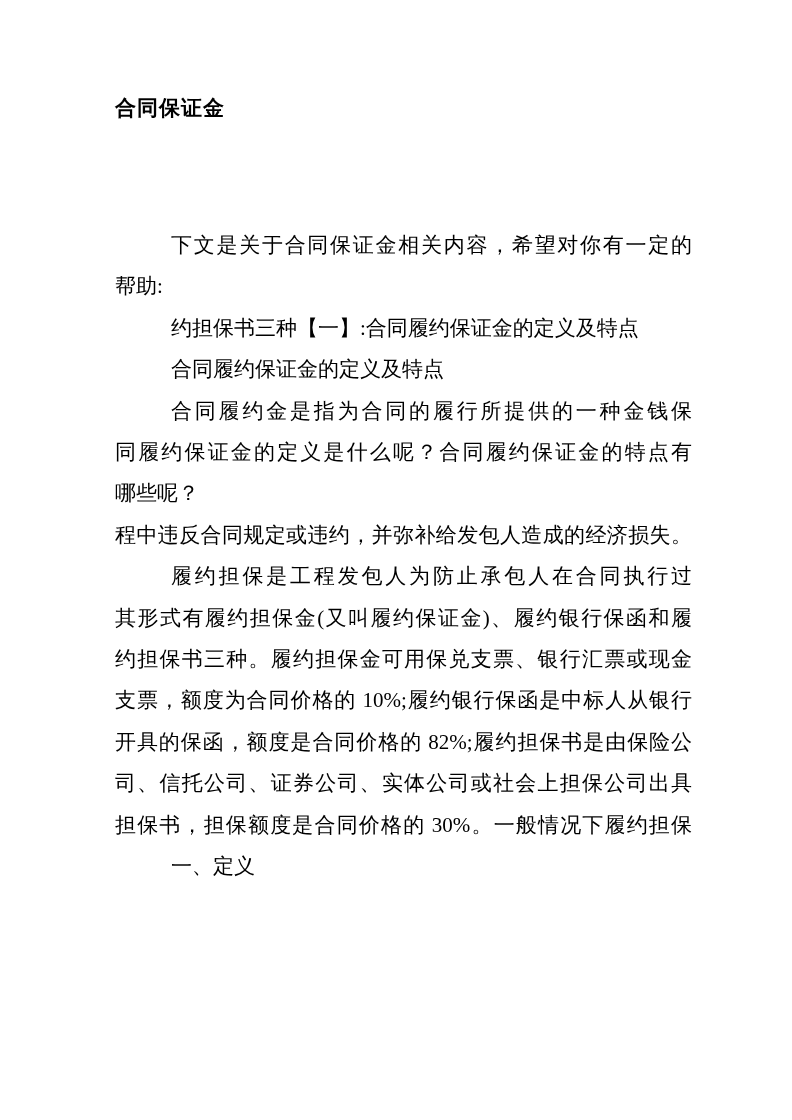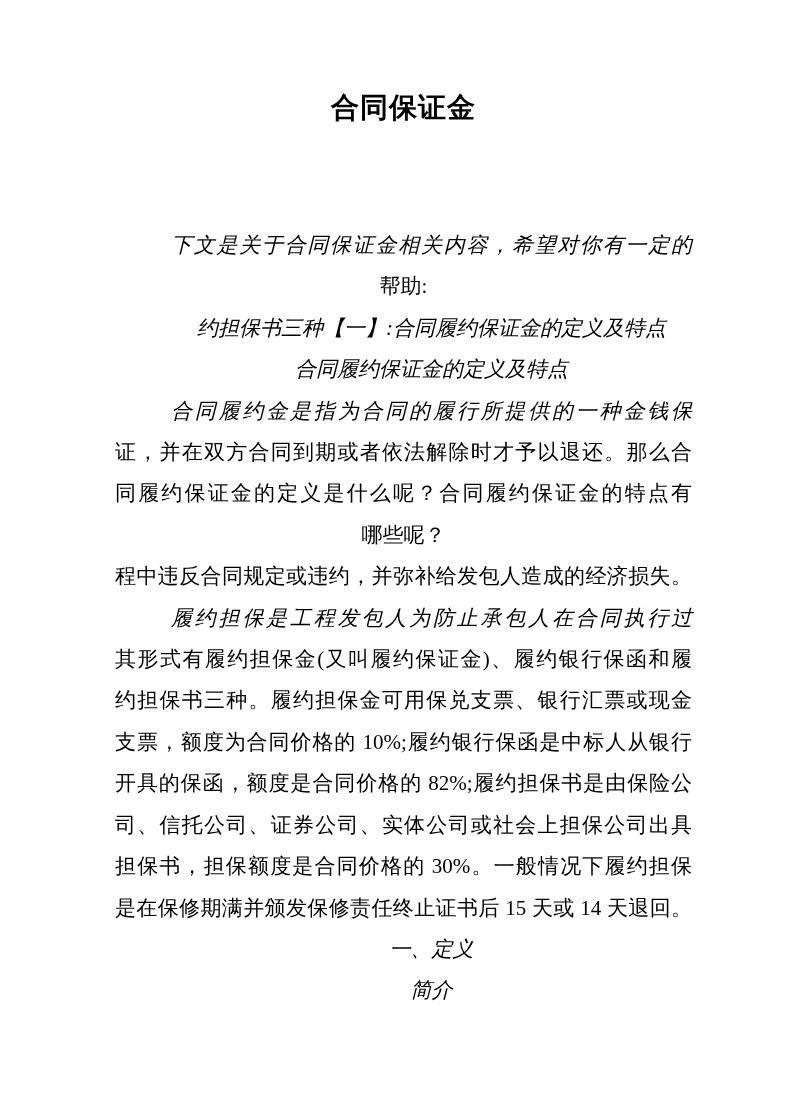--- a/index.html
+++ b/index.html
@@ -12,65 +12,61 @@
     width: 792px;
     height: 1120px;
     background: #ffffff;
     overflow: hidden;
     color: #000000;
     font-family: "Liberation Serif", "DejaVu Serif", serif;
   }
   .doc-title {
     margin: 0 100px 16px 115px;
     padding-top: 90px;
-    font-size: 28px;
+    font-size: 21px;
     font-weight: bold;
     line-height: 36px;
-    text-align: center;
+    text-align: left;
     letter-spacing: 1px;
   }
   .doc-body {
     margin: 99px 100px 0 115px;
     font-size: 21px;
   }
   .line {
     line-height: 41.4px;
     min-height: 41.4px;
-    text-align: center;
+    text-align: left;
     white-space: normal;
   }
   .indent {
     text-indent: 56px;
-    font-style: italic;
   }
   .just {
     text-align: justify;
     text-align-last: justify;
     text-justify: inter-character;
   }
 </style>
 </head>
 <body>
 
 <div class="page">
   <h1 class="doc-title">合同保证金</h1>
   <div class="doc-body">
     <div class="line indent just">下文是关于合同保证金相关内容，希望对你有一定的</div>
     <div class="line">帮助:</div>
     <div class="line indent">约担保书三种【一】:合同履约保证金的定义及特点</div>
     <div class="line indent">合同履约保证金的定义及特点</div>
     <div class="line indent just">合同履约金是指为合同的履行所提供的一种金钱保</div>
-    <div class="line just">证，并在双方合同到期或者依法解除时才予以退还。那么合</div>
     <div class="line just">同履约保证金的定义是什么呢？合同履约保证金的特点有</div>
     <div class="line">哪些呢？</div>
     <div class="line just">程中违反合同规定或违约，并弥补给发包人造成的经济损失。</div>
     <div class="line indent just">履约担保是工程发包人为防止承包人在合同执行过</div>
     <div class="line just">其形式有履约担保金(又叫履约保证金)、履约银行保函和履</div>
     <div class="line just">约担保书三种。履约担保金可用保兑支票、银行汇票或现金</div>
     <div class="line just">支票，额度为合同价格的 10%;履约银行保函是中标人从银行</div>
     <div class="line just">开具的保函，额度是合同价格的 82%;履约担保书是由保险公</div>
     <div class="line just">司、信托公司、证券公司、实体公司或社会上担保公司出具</div>
     <div class="line just">担保书，担保额度是合同价格的 30%。一般情况下履约担保</div>
-    <div class="line just">是在保修期满并颁发保修责任终止证书后 15 天或 14 天退回。</div>
     <div class="line indent">一、定义</div>
-    <div class="line indent">简介</div>
   </div>
 </div>
 
 </body></html>

